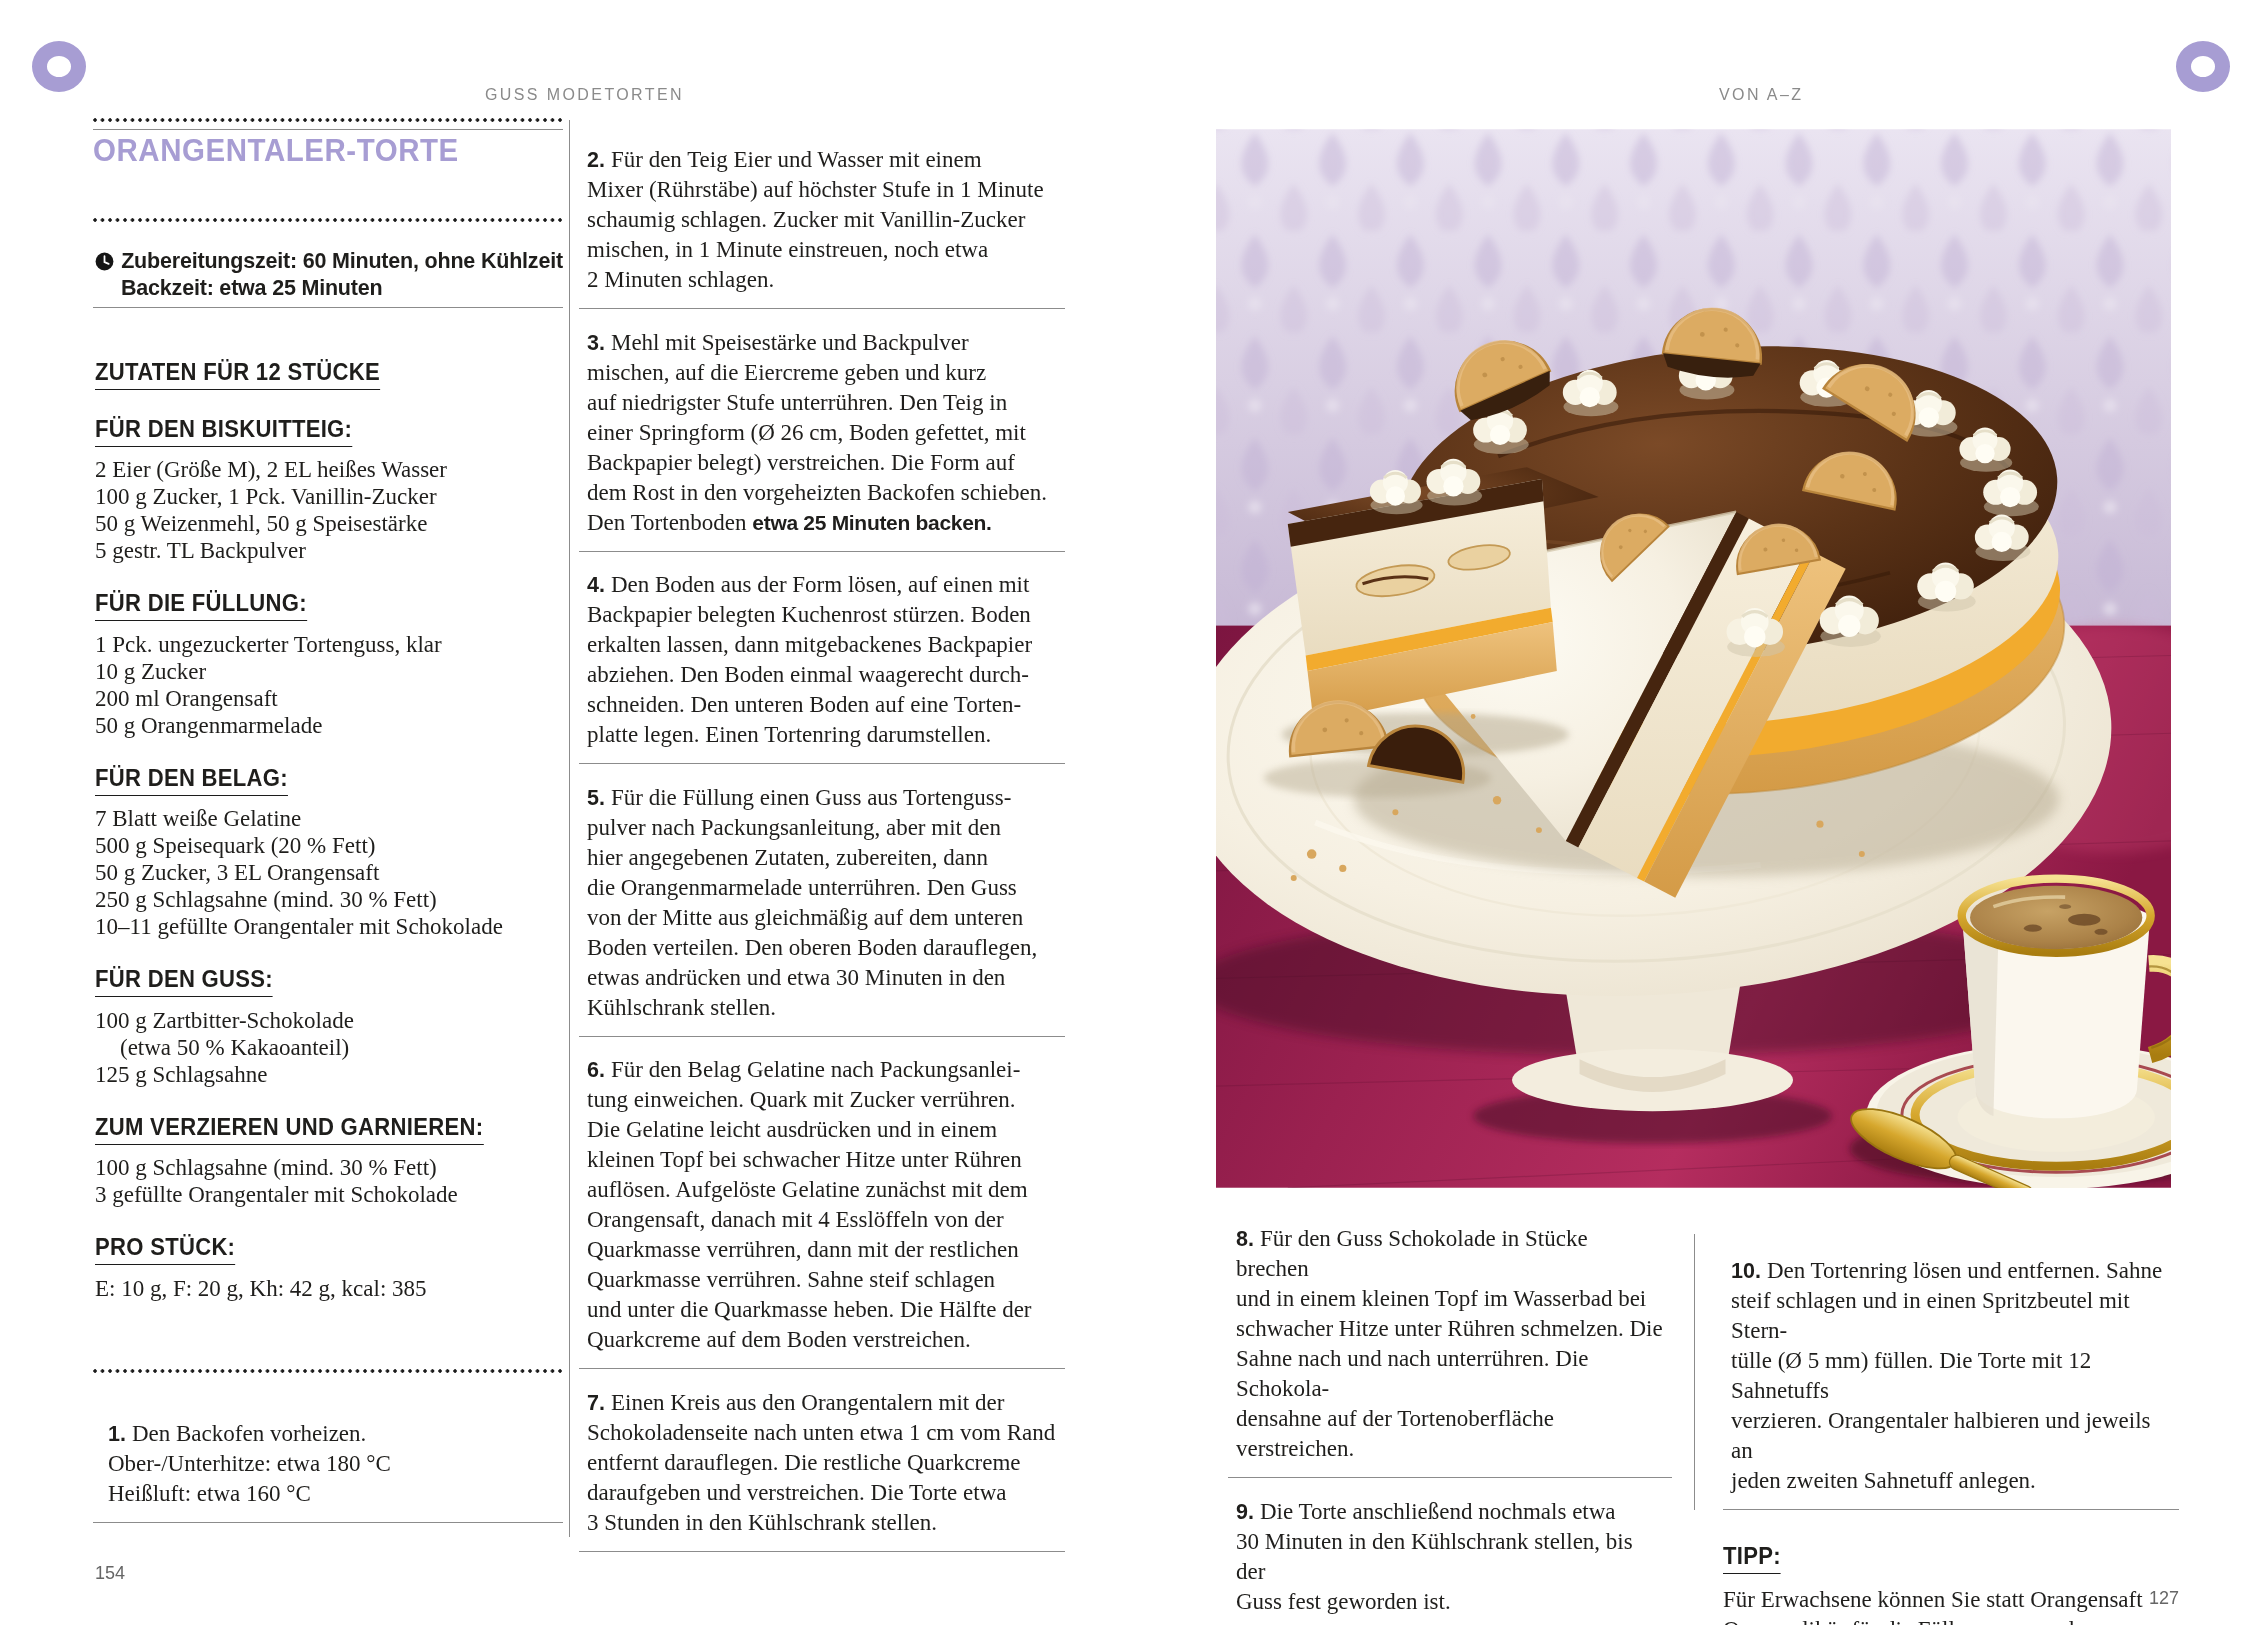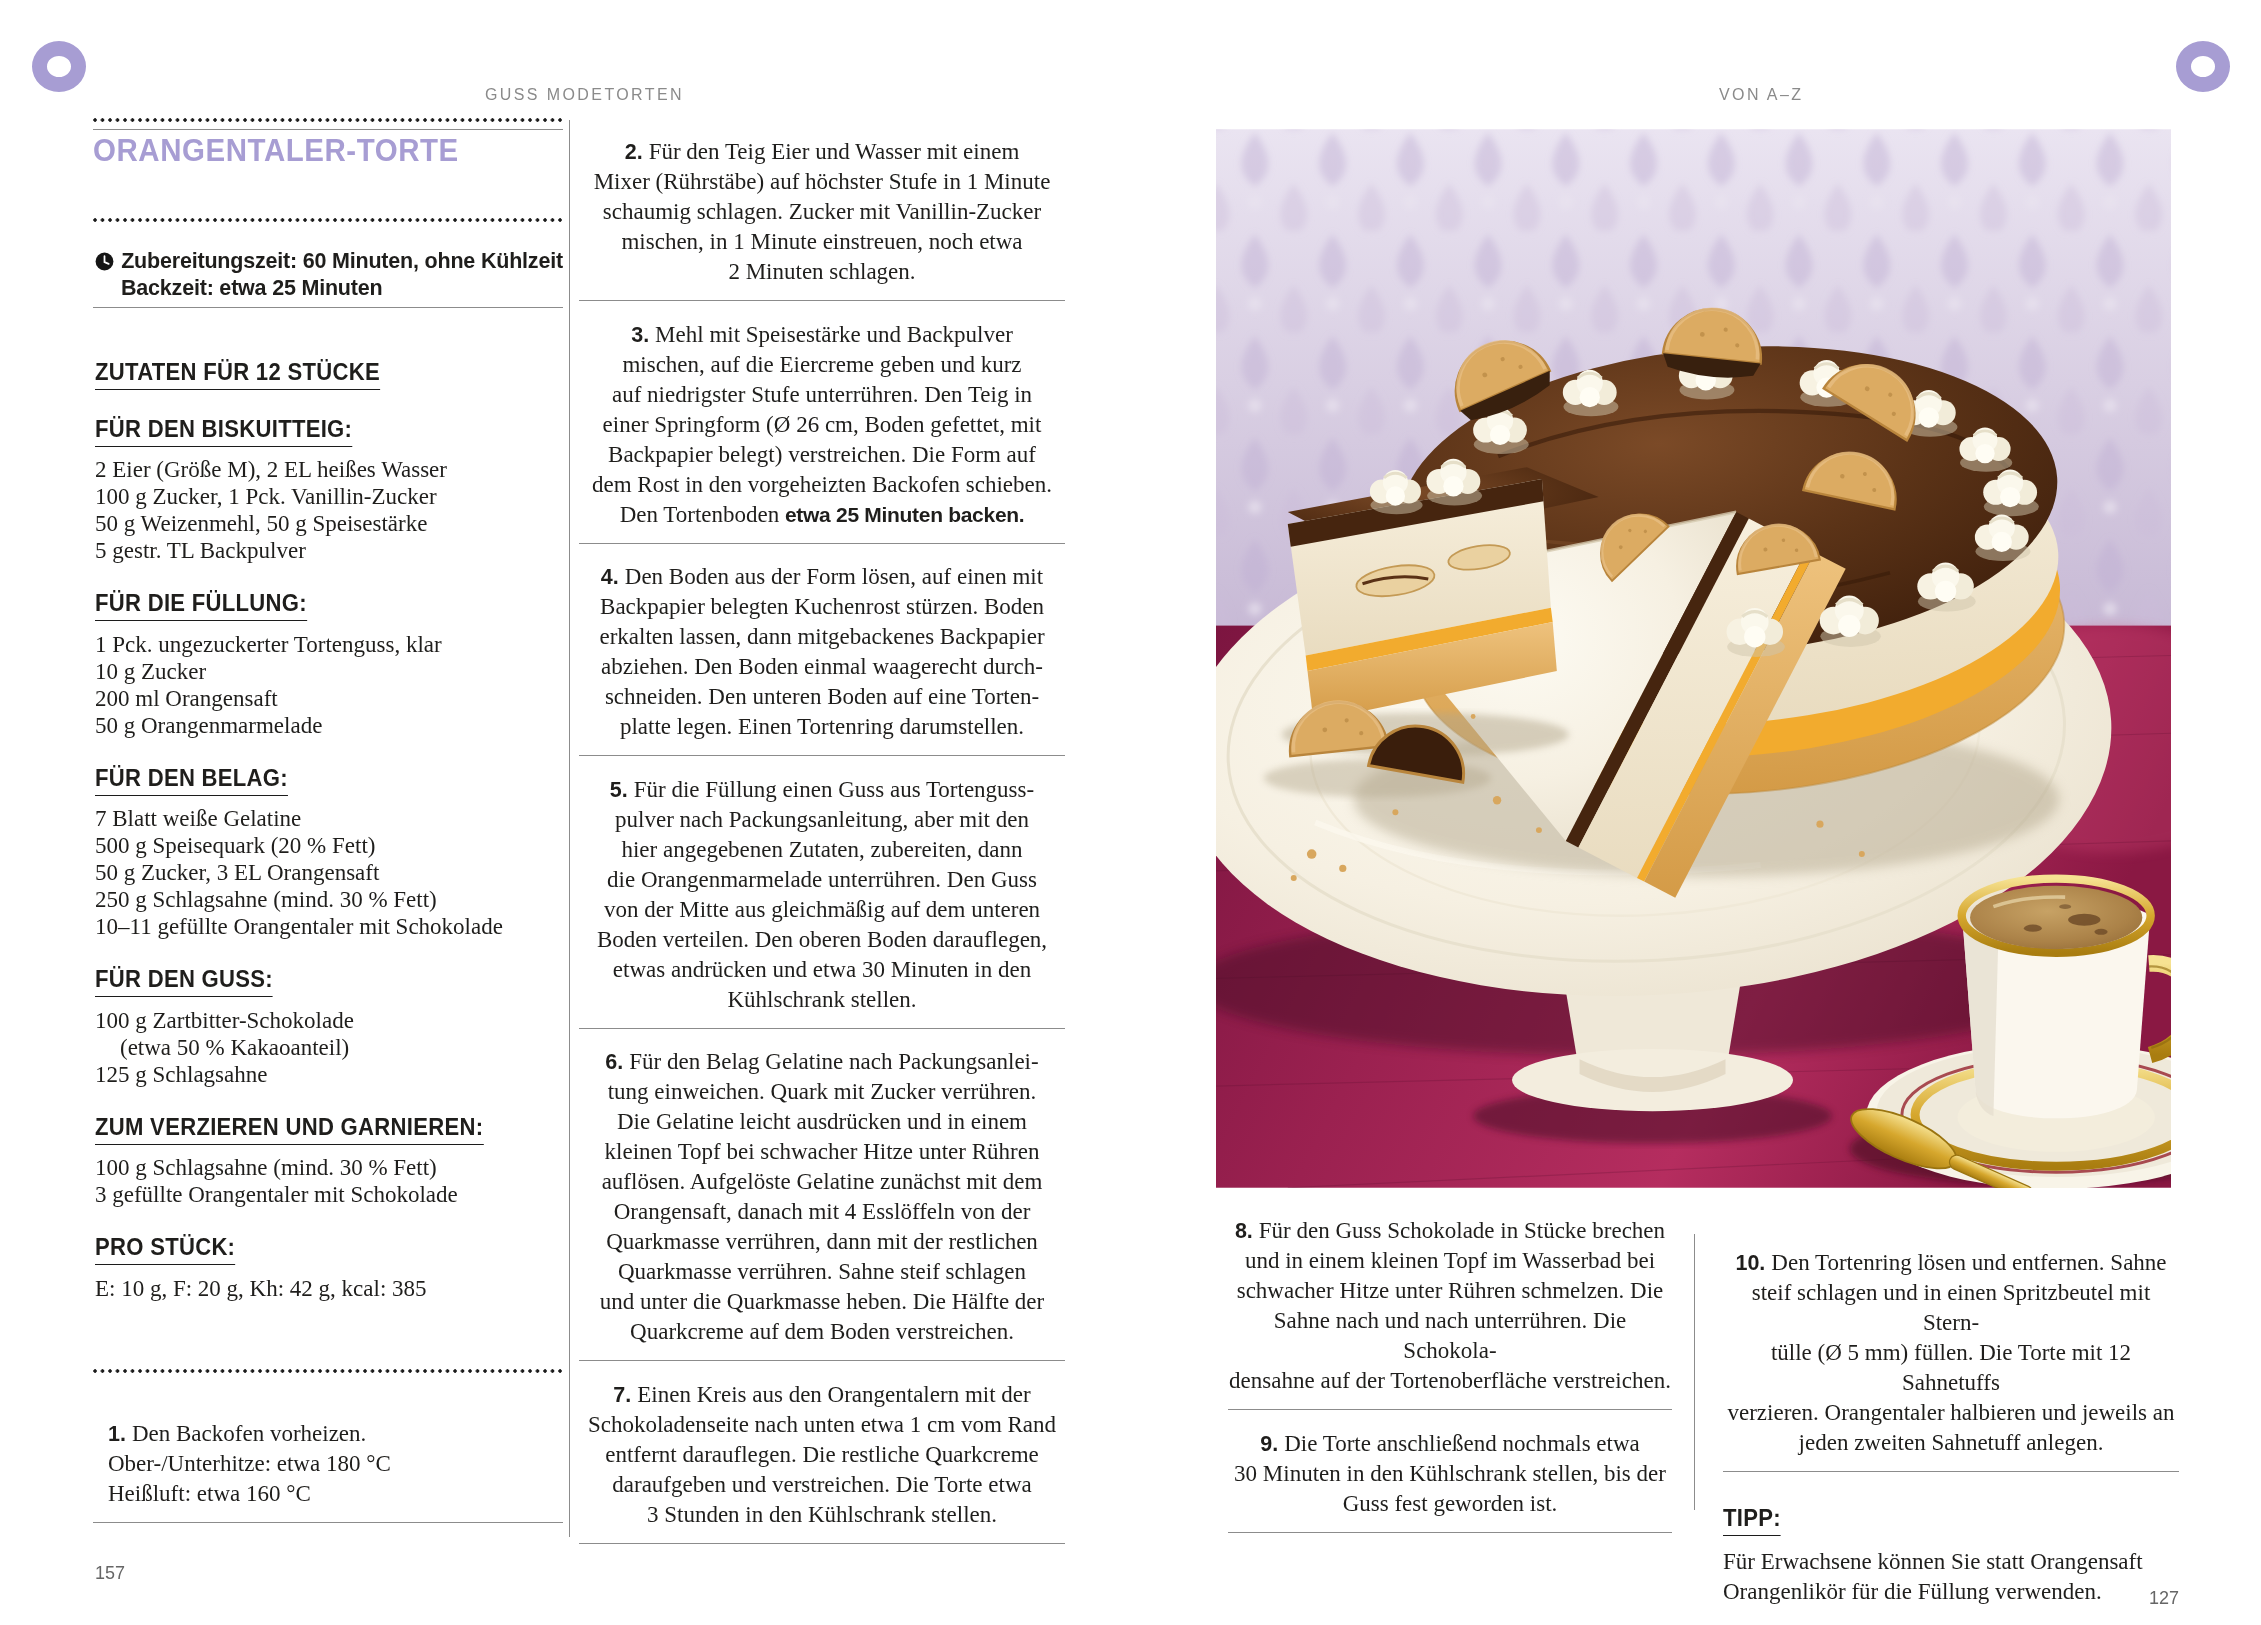--- a/index.html
+++ b/index.html
@@ -31,21 +31,21 @@
   
   .ingredients{position:absolute;left:95px;top:362px;width:473px;}
   .ing-h{font-family:"Liberation Sans","DejaVu Sans",sans-serif;font-weight:700;font-size:23px;line-height:21.5px;
          letter-spacing:0.3px;display:table;padding-bottom:5.4px;border-bottom:1.8px solid #1c1c1c;
          margin:29px 0 9.6px 0;transform:scaleX(0.96);transform-origin:left top;white-space:nowrap;}
   .ing-h:first-child{margin-top:0;}
   .ing-line{font-size:23px;line-height:27px;}
   .ing-line.indent{padding-left:25px;}
   
   .col{position:absolute;}
-  .step-p{margin:0;font-size:23px;line-height:30px;text-align:center;}
+  .step-p{margin:8px;font-size:23px;line-height:30px;}
   .ptext{white-space:pre-line;}
   .num{font-family:"Liberation Sans","DejaVu Sans",sans-serif;font-weight:700;font-size:21.5px;margin-right:6px;}
   .bold-sans{font-family:"Liberation Sans","DejaVu Sans",sans-serif;font-weight:700;font-size:21px;letter-spacing:-0.3px;}
   .sep{height:0;border-top:1.2px solid #8c8c8c;margin:13px 0 18.5px 0;}
   .tip-h{font-family:"Liberation Sans","DejaVu Sans",sans-serif;font-weight:700;font-size:23px;line-height:21.5px;
          letter-spacing:0.3px;display:table;padding-bottom:5.4px;border-bottom:1.8px solid #1c1c1c;margin:36px 0 10.8px 0;
          transform:scaleX(0.96);transform-origin:left top;}
   .tip-text{font-size:23px;line-height:30px;white-space:pre-line;}
   .pagenum{position:absolute;font-family:"Liberation Sans","DejaVu Sans",sans-serif;font-size:18px;color:#666;}
   
@@ -118,21 +118,21 @@
     <div class="ing-line">E: 10 g, F: 20 g, Kh: 42 g, kcal: 385</div>
   </div>
 
   <div class="dotted" style="top:1369px"></div>
   <div class="step1">
     <span class="num">1.</span><span class="ptext">Den Backofen vorheizen.
 Ober-/Unterhitze: etwa 180 °C
 Heißluft: etwa 160 °C</span>
   </div>
   <div class="hairline" style="top:1522px"></div>
-  <div class="pagenum" style="left:95px;top:1563px">157</div>
+  <div class="pagenum" style="left:95px;top:1563px">154</div>
 
   <div class="vrule" style="left:569px;top:120px;height:1417px"></div>
 
   <div class="col" style="left:579px;top:137px;width:486px">
     <p class="step-p"><span class="num">2.</span><span class="ptext">Für den Teig Eier und Wasser mit einem
 Mixer (Rührstäbe) auf höchster Stufe in 1 Minute
 schaumig schlagen. Zucker mit Vanillin-Zucker
 mischen, in 1 Minute einstreuen, noch etwa
 2 Minuten schlagen.</span></p>
     <div class="sep"></div>

